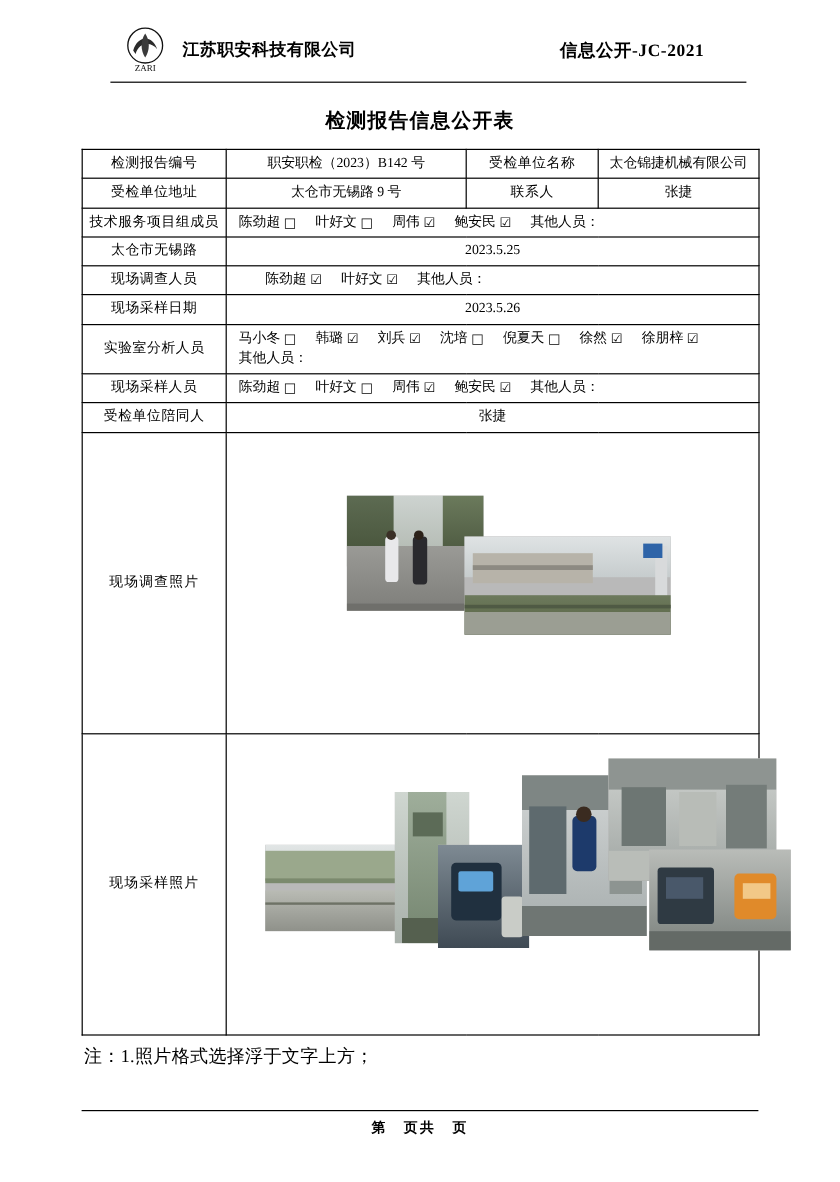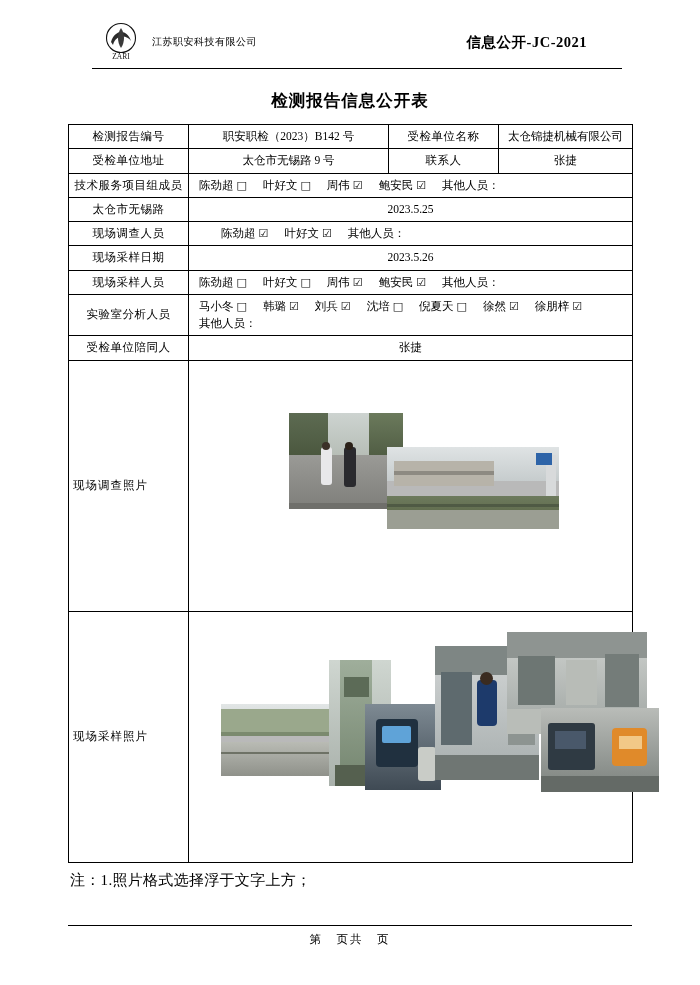--- a/index.html
+++ b/index.html
@@ -42,22 +42,22 @@
     gap: 10px;
   }
   .logo {
     width: 42px;
     height: 40px;
     position: relative;
     flex: none;
   }
   .logo svg { display:block; }
   .company-name {
-    font-size: 10px;
-    font-weight: normal;
+    font-size: 14px;
+    font-weight: bold;
     letter-spacing: 0.5px;
     white-space: nowrap;
   }
   .doc-code {
     font-size: 14.5px;
     font-weight: bold;
     letter-spacing: 0.5px;
     white-space: nowrap;
     margin-right: 35px;
   }
@@ -107,21 +107,21 @@
     gap: 3px;
     white-space: nowrap;
     margin-right: 10px;
   }
   .box {
     font-family: "DejaVu Sans", sans-serif;
     font-size: 11px;
     line-height: 1;
   }
   .photo-label {
-    text-align: left;
+    text-align: center;
     letter-spacing: 1px;
   }
 
   
   .photo-cell {
     height: 250px;
     position: relative;
     padding: 0 !important;
   }
   .collage {
@@ -141,20 +141,21 @@
     font-size: 15px;
     margin-top: 8px;
     padding-left: 2px;
     letter-spacing: 0.3px;
   }
   .footer {
     position: absolute;
     left: 68px;
     right: 68px;
     bottom: 38px;
+    font-weight: bold;
   }
   .footer-rule {
     border-top: 1.2px solid #000;
     margin-bottom: 6px;
   }
   .footer-text {
     text-align: center;
     font-size: 11.5px;
     letter-spacing: 2px;
   }
@@ -246,77 +247,77 @@
             </span>
             <span>其他人员：</span>
           </div>
         </td>
       </tr>
       <tr>
         <td class="lbl">现场采样日期</td>
         <td colspan="3" class="ctr">2023.5.26</td>
       </tr>
       <tr>
+        <td class="lbl">实验室分析人员</td>
+        <td colspan="3">
+          <div class="cellrow">
+            <span class="chkitem">
+              <span>马小冬</span>
+              <span class="box">□</span>
+            </span>
+            <span class="chkitem">
+              <span>韩璐</span>
+              <span class="box">☑</span>
+            </span>
+            <span class="chkitem">
+              <span>刘兵</span>
+              <span class="box">☑</span>
+            </span>
+            <span class="chkitem">
+              <span>沈培</span>
+              <span class="box">□</span>
+            </span>
+            <span class="chkitem">
+              <span>倪夏天</span>
+              <span class="box">□</span>
+            </span>
+            <span class="chkitem">
+              <span>徐然</span>
+              <span class="box">☑</span>
+            </span>
+            <span class="chkitem">
+              <span>徐朋梓</span>
+              <span class="box">☑</span>
+            </span>
+          </div>
+          <div class="cellrow">
+            <span>其他人员：</span>
+          </div>
+        </td>
+      </tr>
+      <tr>
         <td class="lbl">现场采样人员</td>
         <td colspan="3">
           <div class="cellrow">
             <span class="chkitem">
               <span>陈劲超</span>
               <span class="box">□</span>
             </span>
             <span class="chkitem">
               <span>叶好文</span>
               <span class="box">□</span>
             </span>
             <span class="chkitem">
               <span>周伟</span>
               <span class="box">☑</span>
             </span>
             <span class="chkitem">
               <span>鲍安民</span>
               <span class="box">☑</span>
             </span>
-            <span>其他人员：</span>
-          </div>
-        </td>
-      </tr>
-      <tr>
-        <td class="lbl">实验室分析人员</td>
-        <td colspan="3">
-          <div class="cellrow">
-            <span class="chkitem">
-              <span>马小冬</span>
-              <span class="box">□</span>
-            </span>
-            <span class="chkitem">
-              <span>韩璐</span>
-              <span class="box">☑</span>
-            </span>
-            <span class="chkitem">
-              <span>刘兵</span>
-              <span class="box">☑</span>
-            </span>
-            <span class="chkitem">
-              <span>沈培</span>
-              <span class="box">□</span>
-            </span>
-            <span class="chkitem">
-              <span>倪夏天</span>
-              <span class="box">□</span>
-            </span>
-            <span class="chkitem">
-              <span>徐然</span>
-              <span class="box">☑</span>
-            </span>
-            <span class="chkitem">
-              <span>徐朋梓</span>
-              <span class="box">☑</span>
-            </span>
-          </div>
-          <div class="cellrow">
             <span>其他人员：</span>
           </div>
         </td>
       </tr>
       <tr>
         <td class="lbl">受检单位陪同人</td>
         <td colspan="3" class="ctr">张捷</td>
       </tr>
 
       <tr>

